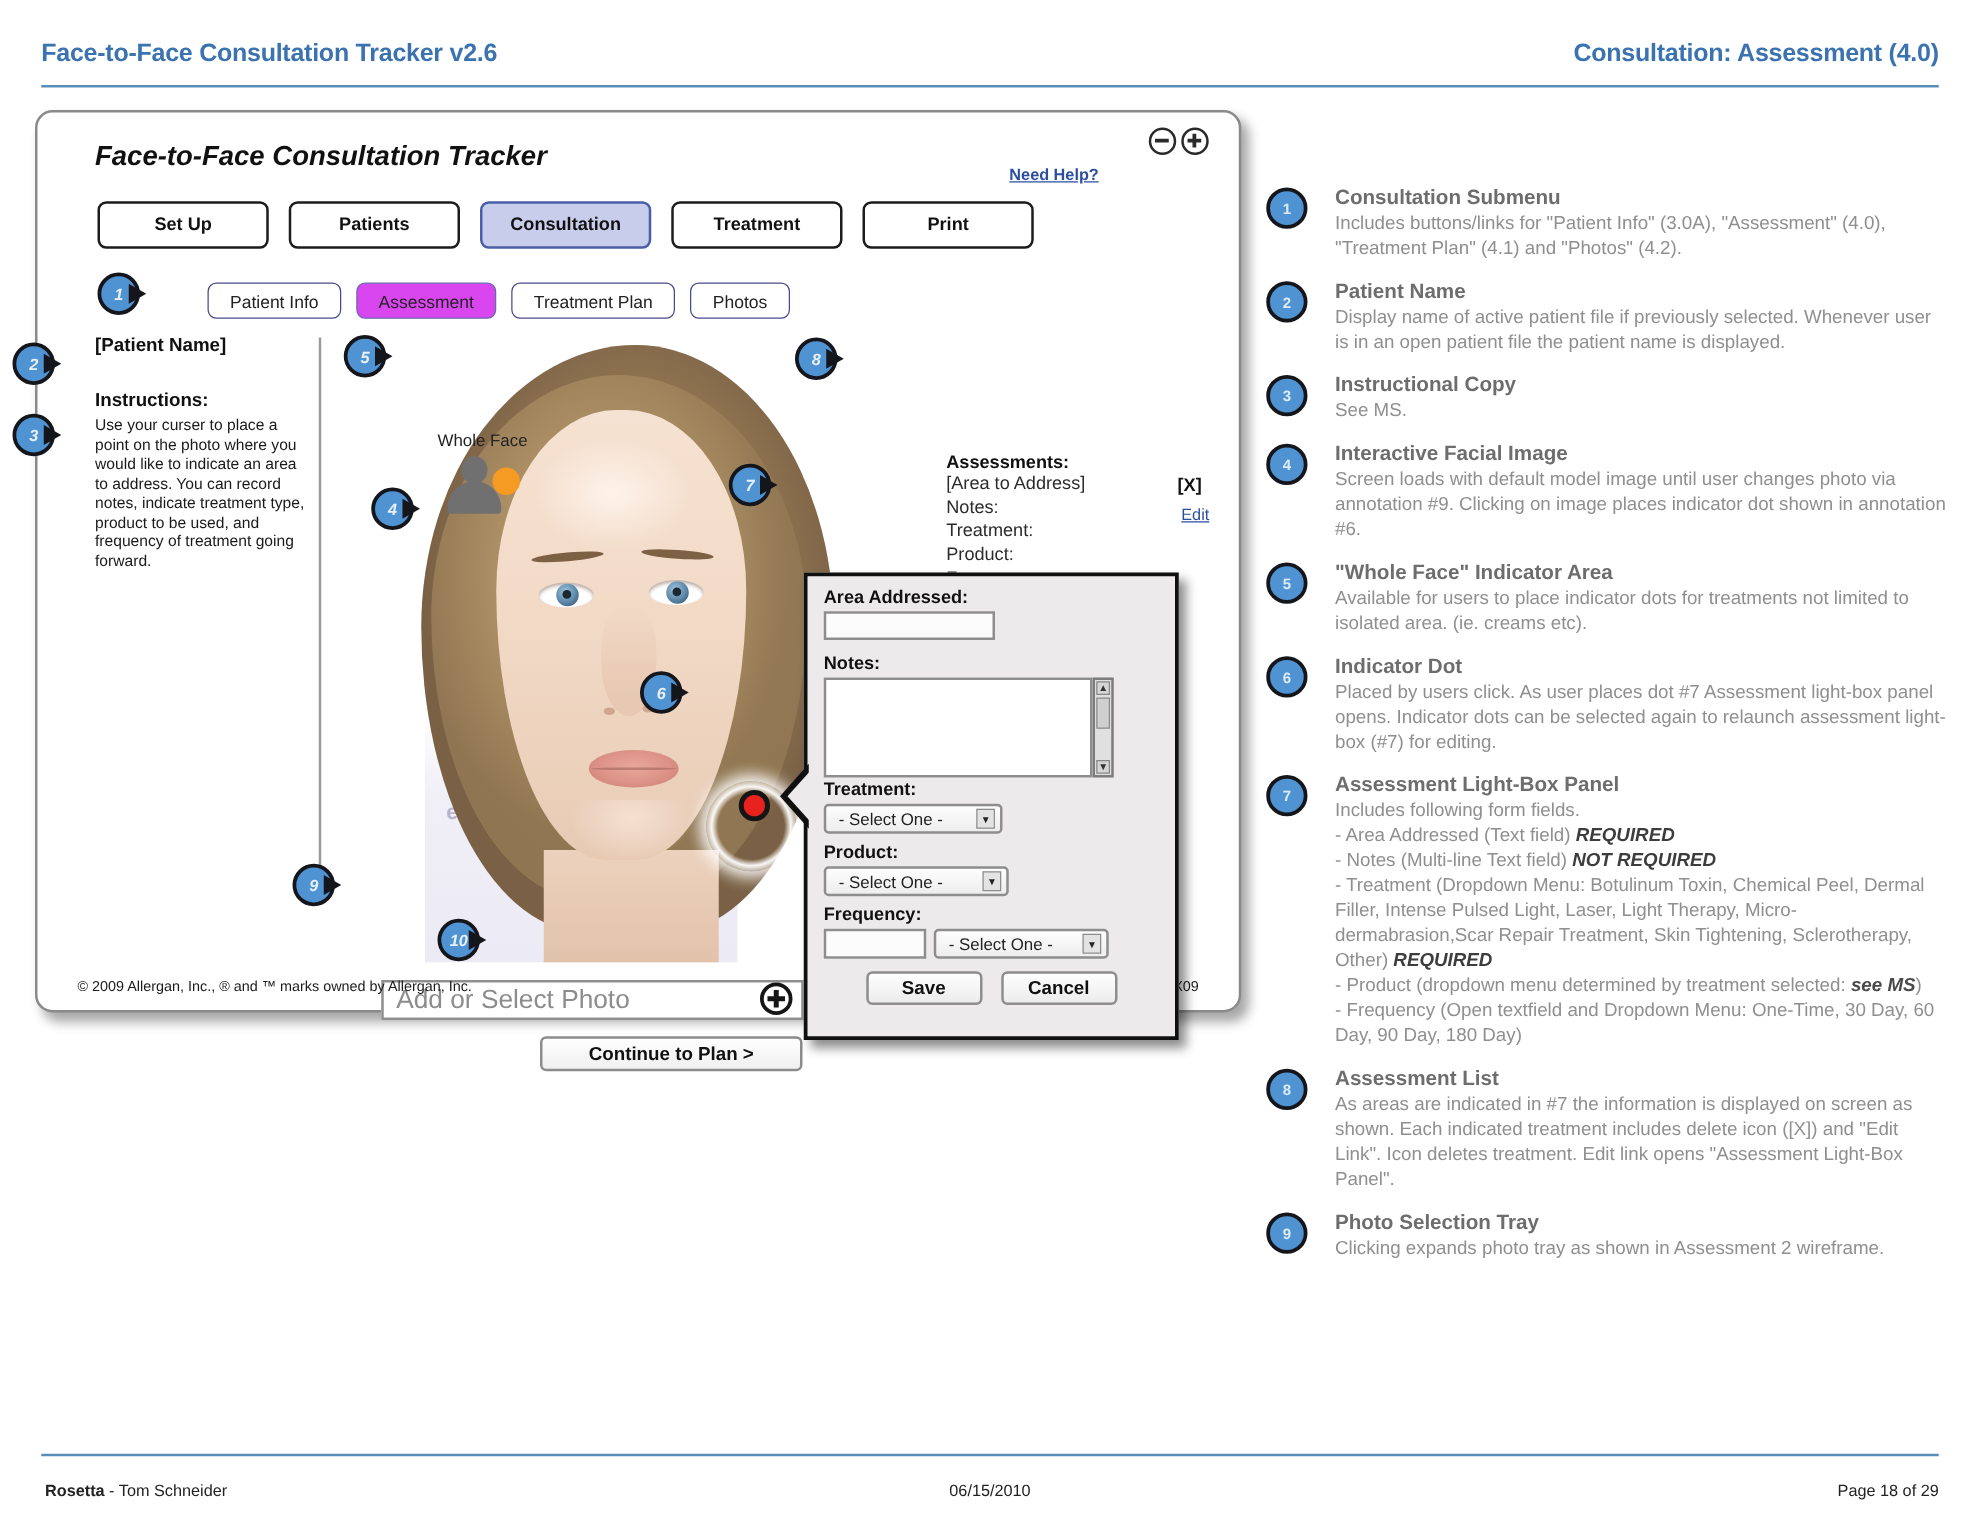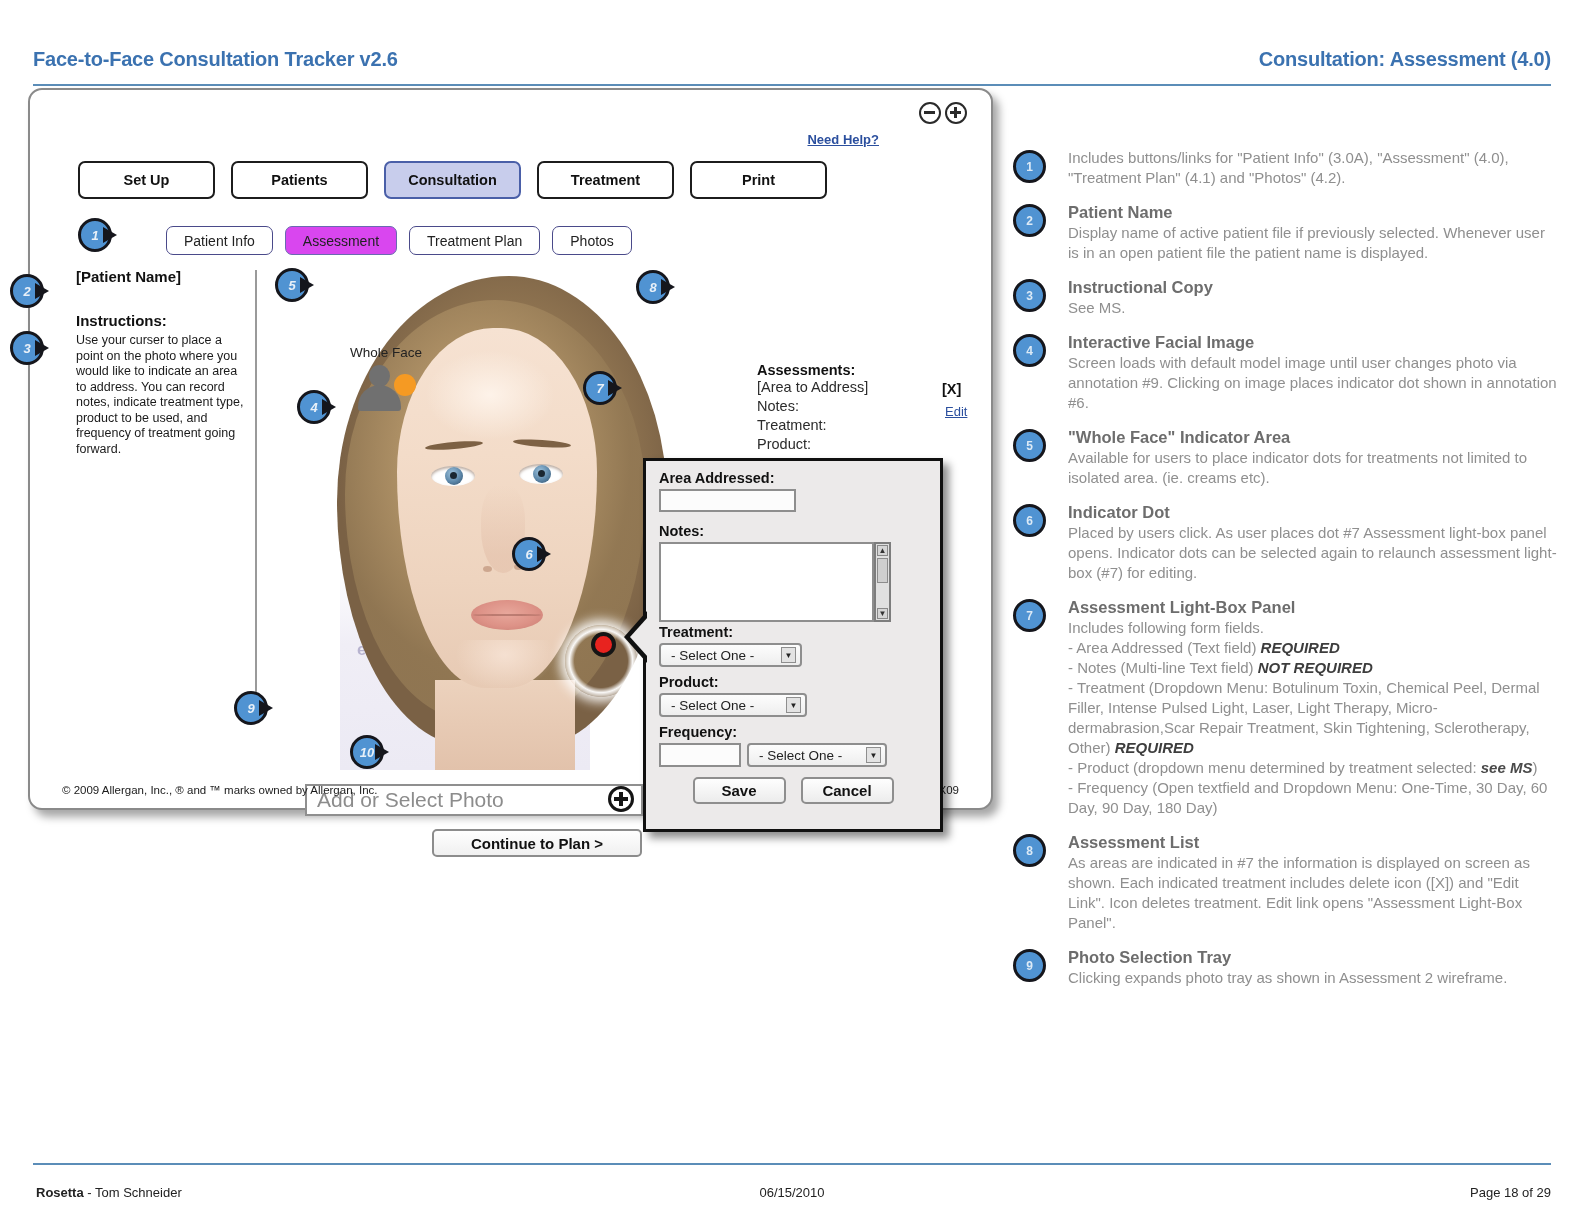--- a/index.html
+++ b/index.html
@@ -7,21 +7,21 @@
     margin: 0; padding: 0;
     width: 1584px; height: 1224px;
     background: #ffffff;
     font-family: "Liberation Sans", sans-serif;
     overflow: hidden;
   }
   .page { position: relative; width: 1584px; height: 1224px; }
 
   
   .top-header {
-    position: absolute; left: 0; top: 0; width: 1584px; height: 70px; margin-top: 16px;
+    position: absolute; left: 0; top: 0; width: 1584px; height: 70px;
   }
   .top-title-left {
     position: absolute; left: 33px; top: 32px;
     font-size: 20px; font-weight: bold; color: #3b72b0;
     letter-spacing: -0.2px;
   }
   .top-title-right {
     position: absolute; right: 33px; top: 32px;
     font-size: 20px; font-weight: bold; color: #3b72b0;
     letter-spacing: -0.2px;
@@ -398,20 +398,21 @@
 <div class="page">
 
   <div class="top-header">
     <div class="top-title-left">Face-to-Face Consultation Tracker v2.6</div>
     <div class="top-title-right">Consultation: Assessment (4.0)</div>
     <div class="top-rule"></div>
   </div>
 
   <div class="app-window">
 
+    <div class="app-title">Face-to-Face Consultation Tracker</div>
 
     <div class="zoom-ctrls">
       <div class="zoom-btn">
           <span class="h"></span>
         </div>
       <div class="zoom-btn">
           <span class="h"></span>
           <span class="v"></span>
         </div>
     </div>
@@ -583,20 +584,21 @@
     </div>
   <div class="badge" style="left:350px; top:735px;">
     <div class="circ">10</div>
       <div class="tail"></div>
     </div>
 
   <div class="anno-col">
 
     <div class="anno-item">
       <div class="anno-badge">1</div>
+      <div class="anno-title">Consultation Submenu</div>
       <div class="anno-body">Includes buttons/links for "Patient Info" (3.0A), "Assessment" (4.0), "Treatment Plan" (4.1) and "Photos" (4.2).</div>
     </div>
 
     <div class="anno-item">
       <div class="anno-badge">2</div>
       <div class="anno-title">Patient Name</div>
       <div class="anno-body">Display name of active patient file if previously selected. Whenever user is in an open patient file the patient name is displayed.</div>
     </div>
 
     <div class="anno-item">

